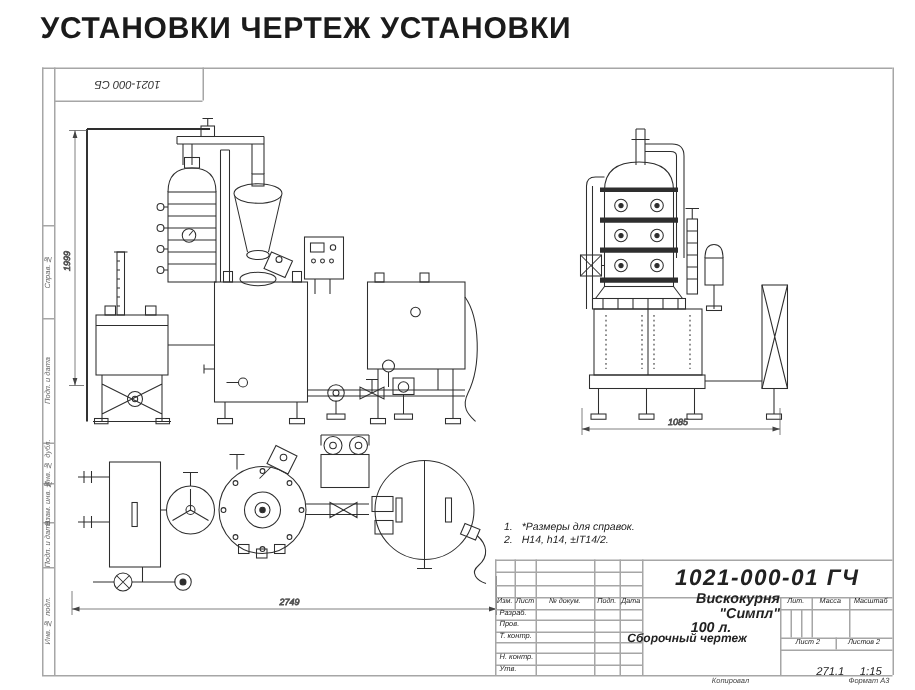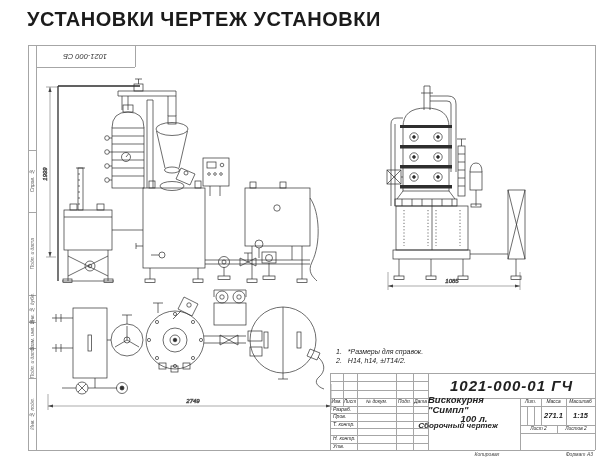--- a/index.html
+++ b/index.html
@@ -10,27 +10,27 @@
   .vl{position:absolute;width:1px;background:#a6a6a6;}
   .page-title{position:absolute;left:27px;top:8px;font-size:20px;font-weight:600;
               letter-spacing:.5px;color:#1b1b1b;white-space:nowrap;}
   .stamp{position:absolute;left:36px;top:46px;width:99px;height:21px;
          display:flex;align-items:center;justify-content:center;}
   .stamp span{transform:rotate(180deg);font-style:italic;font-size:7.5px;color:#333;}
   .mlabel{position:absolute;left:28px;width:8px;display:flex;align-items:center;justify-content:center;}
   .mlabel span{writing-mode:vertical-rl;transform:rotate(180deg);font-size:5px;
                font-style:italic;color:#666;white-space:nowrap;}
   .tb-text{position:absolute;font-style:italic;color:#222;display:flex;
-           align-items:center;justify-content:center;text-align:left;line-height:1.05;}
+           align-items:center;justify-content:center;text-align:right;line-height:1.05;}
   .small{font-size:4.8px;}
   .rowlab{justify-content:flex-start;padding-left:2px;font-size:5px;}
   .docnum{font-size:15px;font-weight:700;letter-spacing:1px;}
   .pname{font-size:9.5px;font-weight:700;flex-direction:column;}
   .dtype{font-size:8px;font-weight:600;}
-  .vals{font-size:7.5px;font-weight:700;}
+  .vals{font-size:7.5px;font-weight:400;margin-top:32px;}
   .company{font-size:11px;font-weight:700;}
   .foot{font-size:5px;color:#444;font-style:italic;}
   .notes{position:absolute;left:336px;top:347px;width:150px;font-style:italic;
          font-size:7px;color:#222;}
   .notes .row{display:flex;gap:6px;line-height:1.3;}
   svg text{font-family:"Liberation Sans",sans-serif;font-style:italic;font-size:6px;fill:#333;}
 </style>
 </head>
 <body>
 

